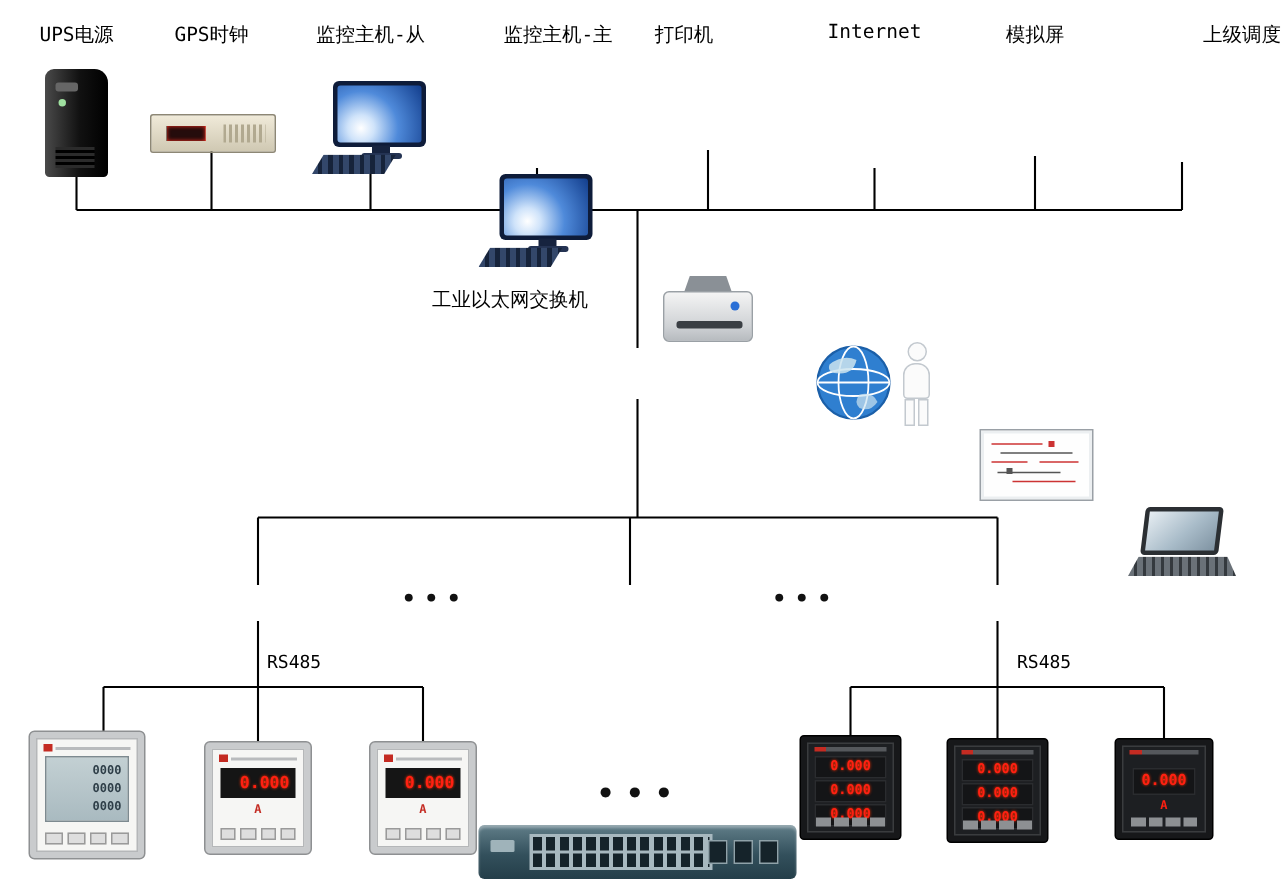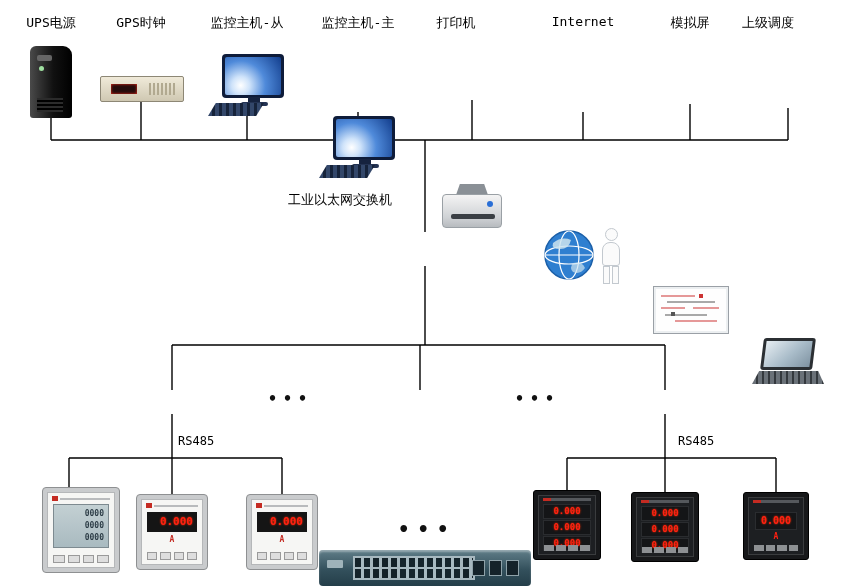--- a/index.html
+++ b/index.html
@@ -156,25 +156,25 @@
       <line x1="567" y1="458" x2="776" y2="458"></line>
       <line x1="567" y1="458" x2="567" y2="492"></line>
       <line x1="665" y1="458" x2="665" y2="494"></line>
       <line x1="776" y1="458" x2="776" y2="494"></line>
     </g>
   </svg>
 
   <div class="toplabel" style="left:51px">UPS电源</div>
   <div class="toplabel" style="left:141px">GPS时钟</div>
   <div class="toplabel" style="left:247px">监控主机-从</div>
-  <div class="toplabel" style="left:358px">监控主机-主</div>
+  <div class="toplabel" style="left:372px">监控主机-主</div>
   <div class="toplabel" style="left:456px">打印机</div>
   <div class="toplabel" style="left:583px">Internet</div>
   <div class="toplabel" style="left:690px">模拟屏</div>
-  <div class="toplabel" style="left:768px">上级调度</div>
+  <div class="toplabel" style="left:828px">上级调度</div>
 
   <div class="abs" style="left:30px;top:46px">
     <div class="ups-body">
       <div class="ups-display"></div>
       <div class="ups-led"></div>
       <div class="ups-vent"></div>
     </div>
   </div>
 
   <div class="abs" style="left:100px;top:76px">
@@ -263,21 +263,21 @@
       </div>
   </div>
 
   <div class="dots" style="left:268px;top:390px">•••</div>
 
   <div class="dots" style="left:515px;top:390px">•••</div>
 
   <div class="midlabel" style="left:178px;top:434px;font-size:12px">RS485</div>
   <div class="midlabel" style="left:678px;top:434px;font-size:12px">RS485</div>
 
-  <div class="abs meter-lcd" style="left:42px;top:487px">
+  <div class="abs meter-lcd" style="left:19px;top:487px">
     <div class="meter-face">
       <div class="meter-brand">
           <i></i>
           <b></b>
         </div>
       <div class="lcd-screen">
         <div>0000</div>
         <div>0000</div>
         <div>0000</div>
       </div>

